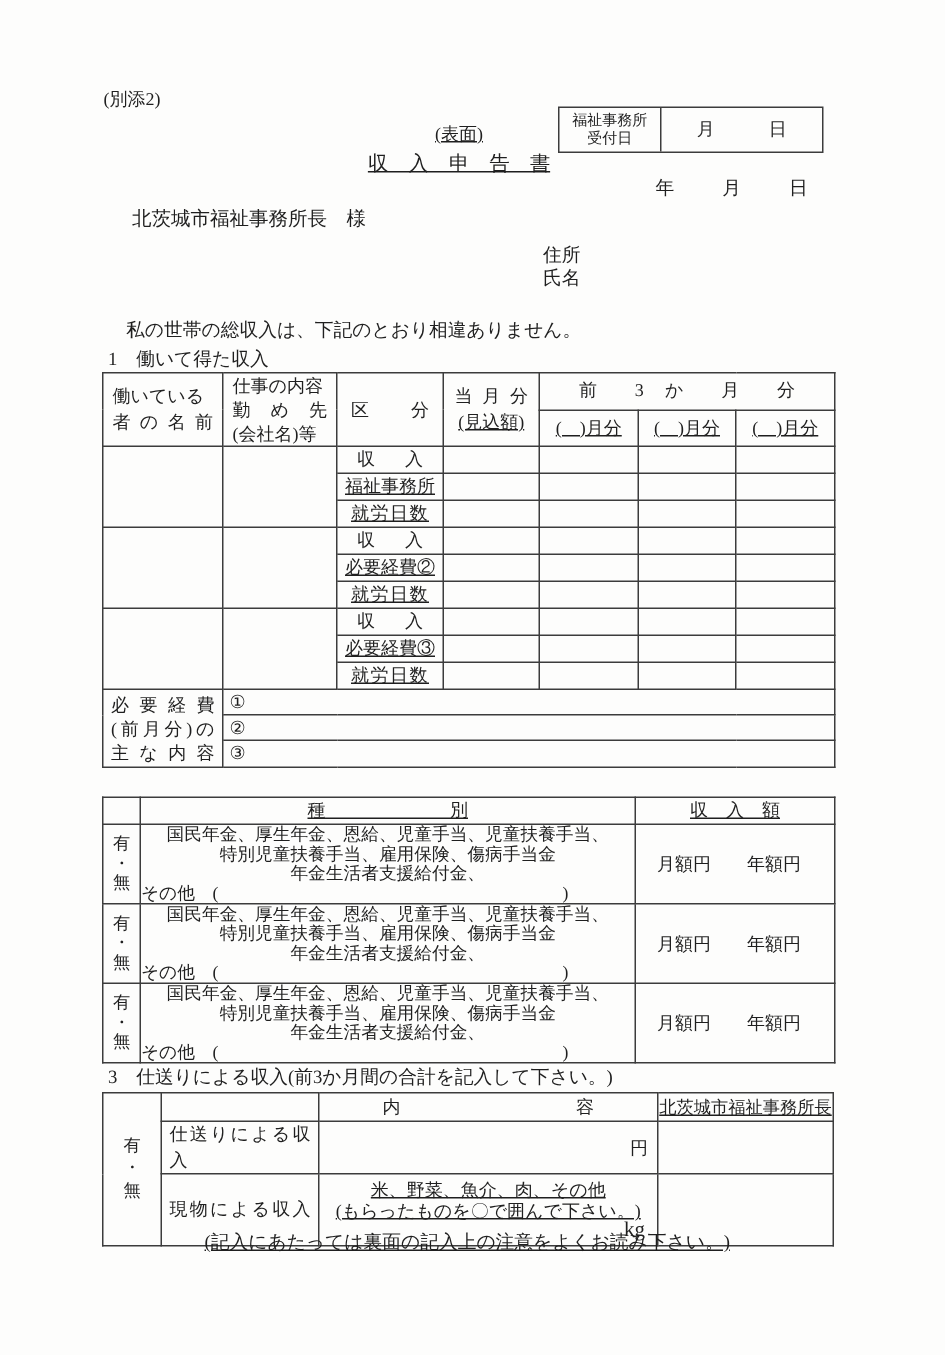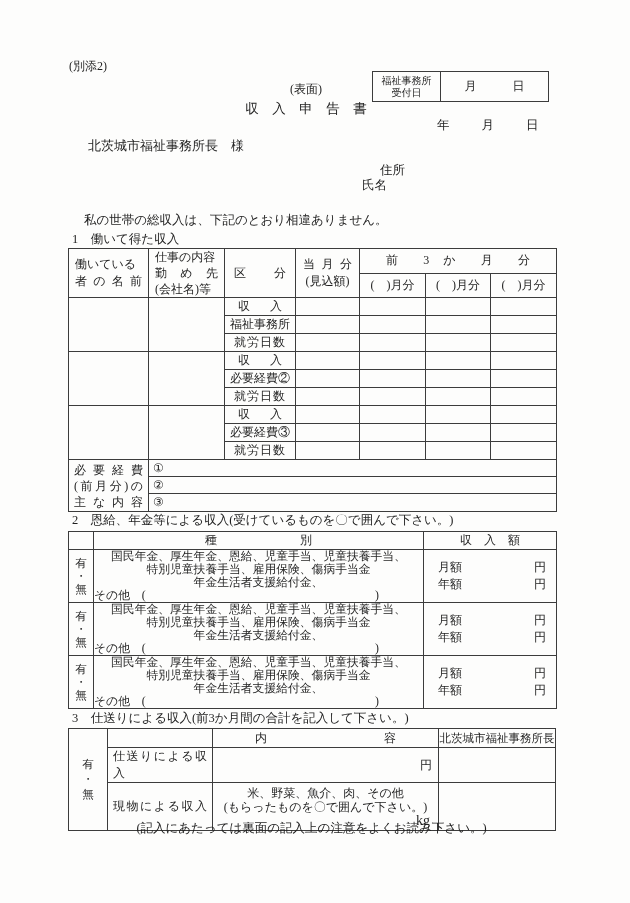--- a/index.html
+++ b/index.html
@@ -6,39 +6,39 @@
   html,body { background:#e8e8e8; }
   body { font-family:"Liberation Serif","DejaVu Serif",serif; }
   .page {
     position:relative; width:630px; height:903px; margin:0 auto;
     background:#fdfdfc; color:#1f1f1f; overflow:hidden;
   }
   .abs { position:absolute; }
   .t { border-collapse:collapse; table-layout:fixed; }
   .t td { border:1px solid #3c3c3c; font-size:12px; vertical-align:middle; overflow:hidden; padding:0; }
   .jst { text-align:justify; text-align-last:justify; }
-  .ctr { text-align:center; }
+  .ctr { text-align:center;text-decoration:underline; }
   .rgt { text-align:right; }
   
   .rbox { display:flex; border:1px solid #3c3c3c; width:177px; height:31px; background:#fdfdfc; }
   .rbox-l { width:68px; border-right:1px solid #3c3c3c; display:flex; flex-direction:column; justify-content:center; align-items:center; font-size:10px; line-height:12px; }
   .rbox-r { flex:1; display:flex; justify-content:center; align-items:center; gap:36px; font-size:12px; }
   .dateline { display:flex; gap:32px; font-size:12.5px; }
   
   .hdr2 { padding:1px 6px; font-size:12px; line-height:15px; }
   .lbl { font-size:12px; }
   
   .yn { display:flex; flex-direction:column; justify-content:center; align-items:center; font-size:11.5px; line-height:13px; height:100%; }
   .typecell { padding:2px 4px 2px 5px;text-align:center; }
   .typecell div { font-size:11.8px; line-height:12.9px; white-space:nowrap; }
   .l4 { display:flex; padding-right:44px; }
   .l4 .r { margin-left:auto; }
   .amt { }
   .amt .line { display:flex; justify-content:space-between; padding:0 10px 0 14px; font-size:12px; }
-  .amtwrap { display:flex; flex-direction:column; justify-content:flex-start; height:100%; padding:4px 0; }
+  .amtwrap { display:flex; flex-direction:row; justify-content:flex-start; height:100%; padding:4px 0; }
   
   .sech { font-size:12.5px; white-space:nowrap; }
   .smalltxt { font-size:12.5px; white-space:nowrap; }
 </style>
 </head>
 <body>
 
 <div class="page">
 
   <div class="abs smalltxt" style="left:69px; top:58px; font-size:12px;">(別添2)</div>
@@ -59,21 +59,21 @@
   </div>
 
   <div class="abs dateline" style="left:437px; top:117px;">
     <span>年</span>
     <span>月</span>
     <span>日</span>
   </div>
 
   <div class="abs" style="left:88px; top:137px; font-size:13px;">北茨城市福祉事務所長　様</div>
 
-  <div class="abs" style="left:380px; top:162px; font-size:12.5px;">住所</div>
+  <div class="abs" style="left:362px; top:162px; font-size:12.5px;">住所</div>
   <div class="abs" style="left:362px; top:177px; font-size:12.5px;">氏名</div>
 
   <div class="abs smalltxt" style="left:84px; top:212px;">私の世帯の総収入は、下記のとおり相違ありません。</div>
 
   <div class="abs sech" style="left:72px; top:231px;">1　働いて得た収入</div>
 
   <table class="t abs" style="left:68px; top:248px; width:488px;">
     <colgroup>
       <col style="width:80px">
         <col style="width:76px">
@@ -199,21 +199,20 @@
     </tr>
     <tr style="height:17px">
       <td colspan="6" style="padding-left:4px">②</td>
     </tr>
     <tr style="height:18px">
       <td colspan="6" style="padding-left:4px">③</td>
     </tr>
   </tbody>
     </table>
 
-  <div class="abs sech" style="left:72px; top:512px;">2　恩給、年金等による収入(受けているものを〇で囲んで下さい。)</div>
 
   <table class="t abs" style="left:68px; top:531px; width:488px;">
     <colgroup>
       <col style="width:25px">
         <col style="width:330px">
         <col style="width:133px">
     </colgroup>
     <tbody>
         <tr style="height:17px">
       <td></td>

